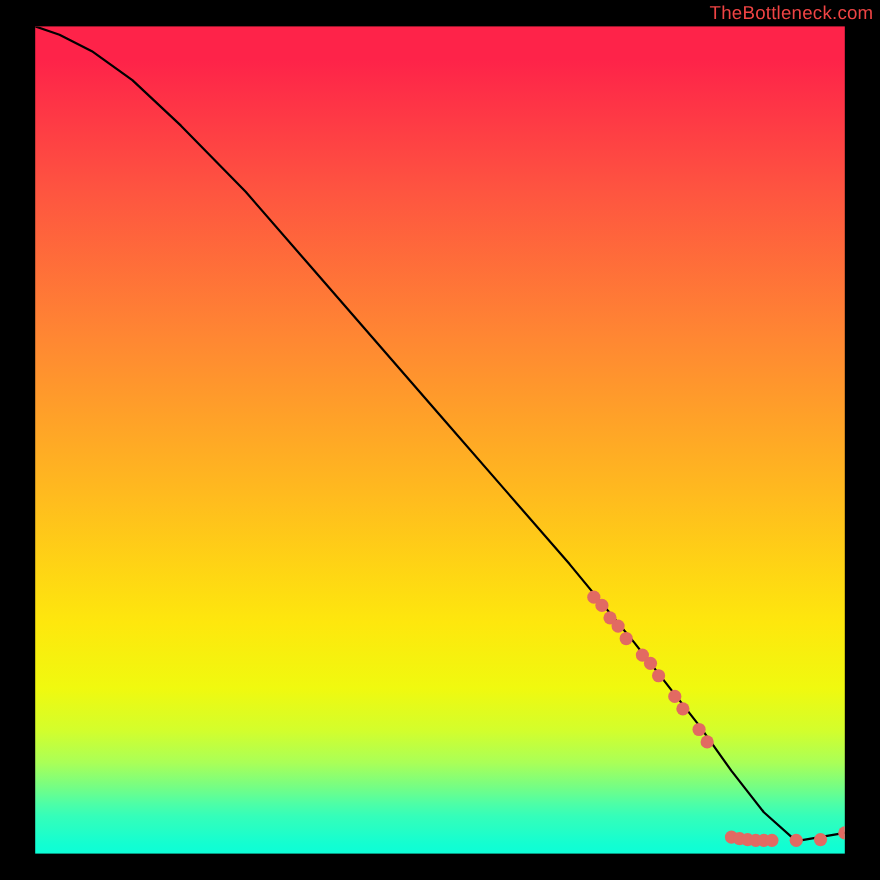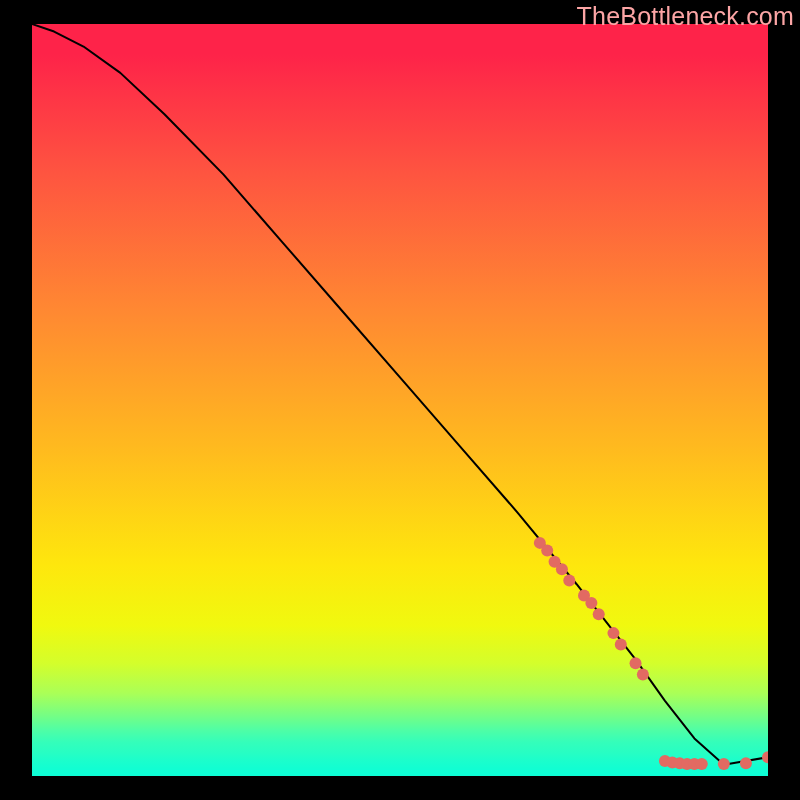--- a/index.html
+++ b/index.html
@@ -49,22 +49,22 @@
   .overlay-svg {
     position: absolute;
     inset: 0;
     width: 100%;
     height: 100%;
   }
   .watermark {
     position: absolute;
     top: 2px;
     right: 6px;
-    color: #fca5a5;
-    font-size: 25px;
+    color: #ef4444;
+    font-size: 17px;
     font-weight: 400;
     letter-spacing: 0.2px;
     user-select: none;
     margin-left: 20px;
   }
 </style>
 </head>
 <body>
 
 <div class="stage">

